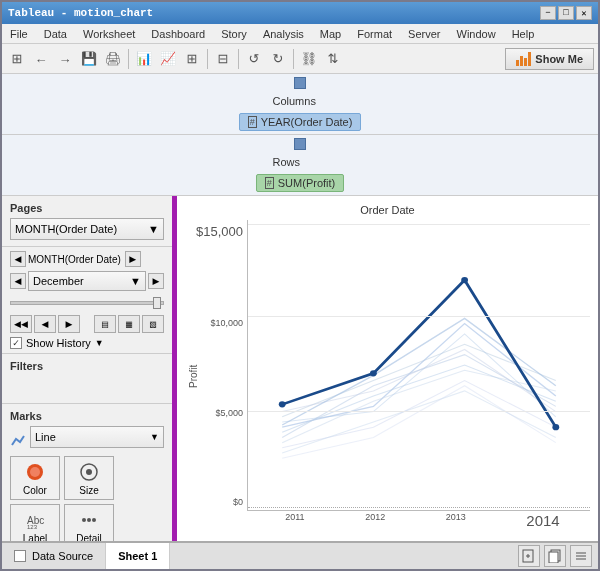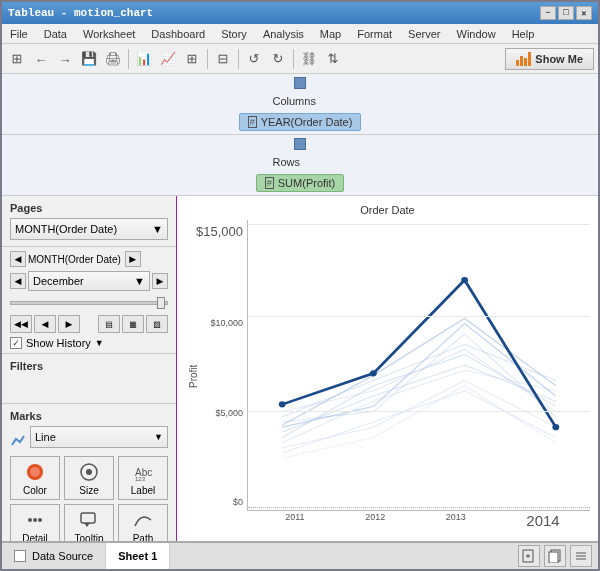--- a/index.html
+++ b/index.html
@@ -24,21 +24,21 @@
     .bar-icon span { background: #e67e22; display: inline-block; width: 3px; }
 
     .fields-row { display: flex; align-items: center; background: #f0f0f0; border-bottom: 1px solid #ccc; padding: 3px 6px; gap: 6px; flex-shrink: 0; flex-direction: column; }
     .field-label { font-size: 11px; color: #333; width: 55px; }
     .field-pill { background: #a8d5a8; border: 1px solid #7ab57a; padding: 2px 8px; border-radius: 2px; font-size: 11px; color: #333; display: flex; align-items: center; gap: 4px; }
     .field-pill.blue { background: #a8c8e8; border-color: #78a8d8; }
     .field-icon { font-size: 9px; color: #555; border: 1px solid #555; padding: 0 1px; }
 
     .content-area { display: flex; flex: 1; overflow: hidden; }
 
-    .left-panel { width: 175px; flex-shrink: 0; background: #f0f0f0; border-right: 1px solid #a21caf; display: flex; flex-direction: column; overflow: hidden; }
+    .left-panel { width: 175px; flex-shrink: 0; background: #f0f0f0; border-right: 5px solid #a21caf; display: flex; flex-direction: column; overflow: hidden; }
 
     .pages-section { padding: 6px 8px; border-bottom: 1px solid #ccc; }
     .section-label { font-size: 11px; font-weight: bold; color: #333; margin-bottom: 4px; }
     .dropdown-select { width: 100%; height: 22px; background: linear-gradient(to bottom, #f8f8f8, #e8e8e8); border: 1px solid #aaa; font-size: 11px; padding: 0 4px; cursor: pointer; display: flex; align-items: center; justify-content: space-between; }
 
     .playback-section { padding: 4px 8px; border-bottom: 1px solid #ccc; }
     .month-selector { display: flex; align-items: center; gap: 2px; margin-bottom: 4px; }
     .month-dropdown { flex: 1; height: 20px; background: linear-gradient(to bottom, #f8f8f8, #e8e8e8); border: 1px solid #aaa; font-size: 11px; padding: 0 4px; }
     .nav-btn { width: 16px; height: 16px; border: 1px solid #aaa; background: #e8e8e8; font-size: 9px; display: flex; align-items: center; justify-content: center; cursor: pointer; }
     .slider-container { padding: 2px 0; }

